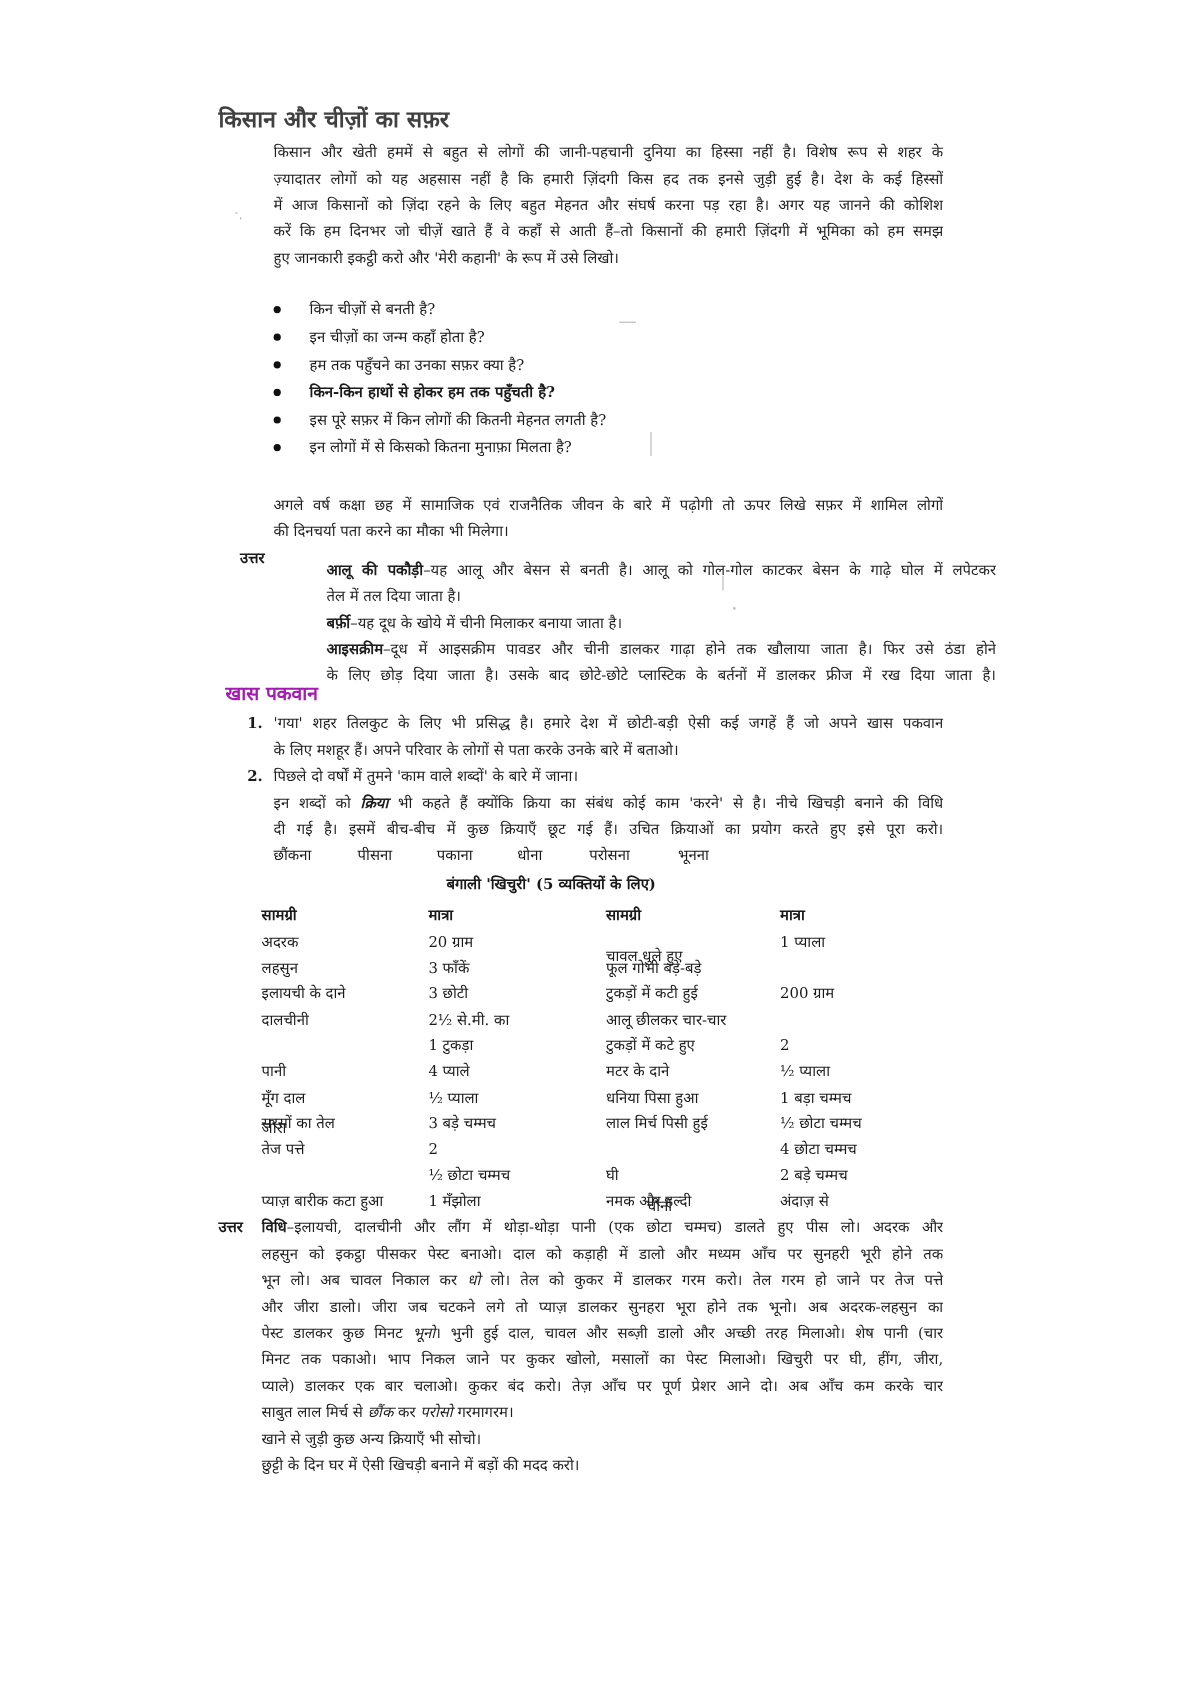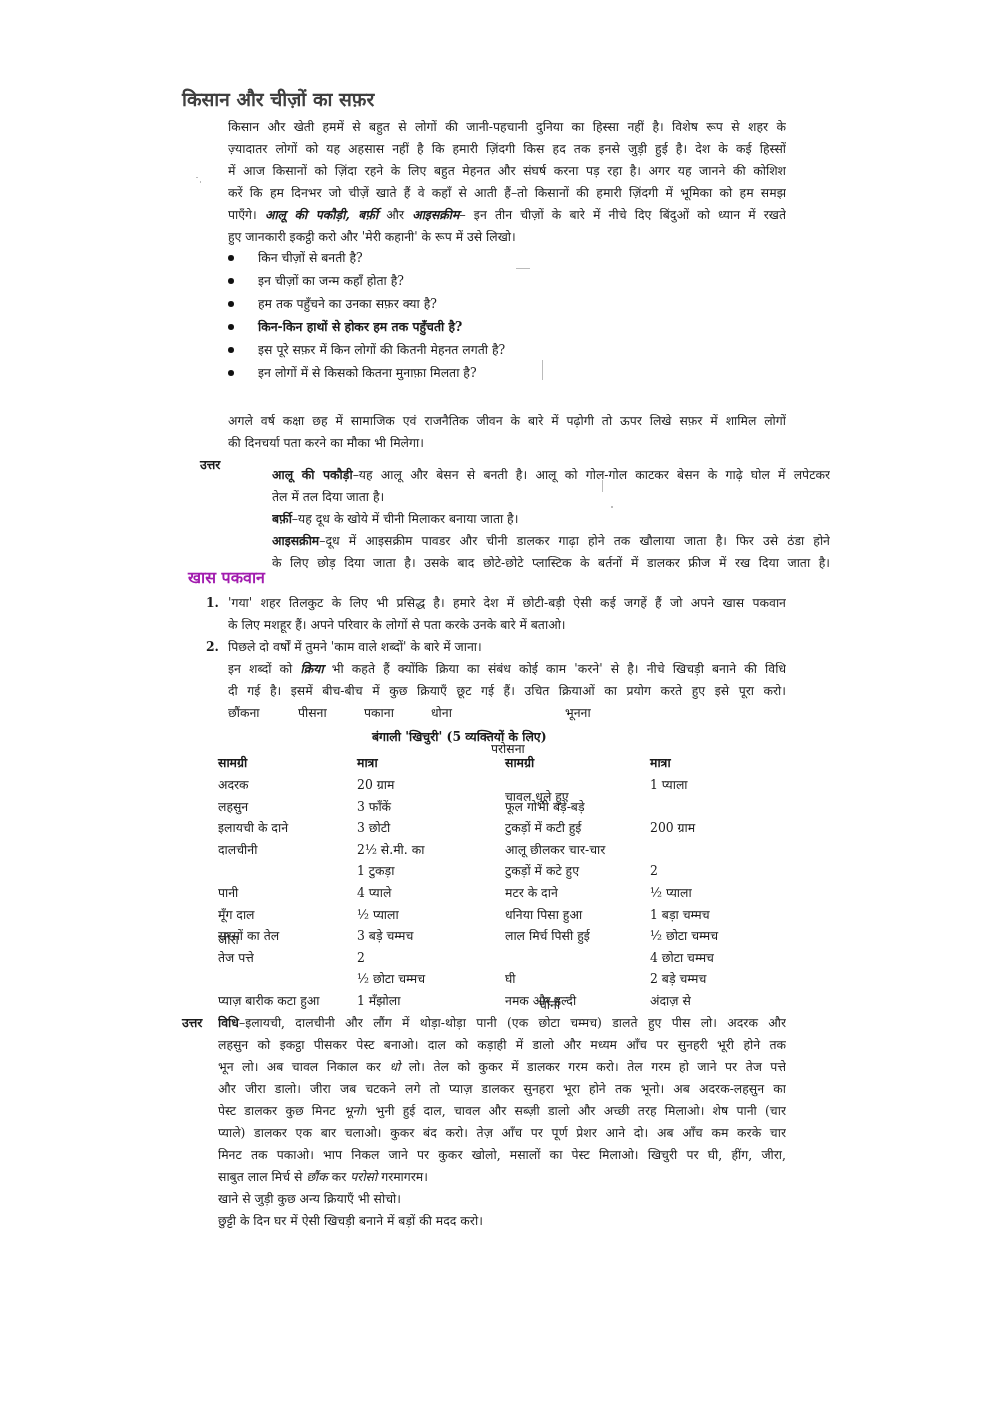--- a/index.html
+++ b/index.html
@@ -32,26 +32,20 @@
 
 <div class="page">
 
   <div class="abs h1" style="left:182px; top:86px;">किसान और चीज़ों का सफ़र</div>
 
   <div class="para p" style="left:228px; top:116px; width:558px;">
     <span class="line">किसान और खेती हममें से बहुत से लोगों की जानी-पहचानी दुनिया का हिस्सा नहीं है। विशेष रूप से शहर के</span>
     <span class="line">ज़्यादातर लोगों को यह अहसास नहीं है कि हमारी ज़िंदगी किस हद तक इनसे जुड़ी हुई है। देश के कई हिस्सों</span>
     <span class="line">में आज किसानों को ज़िंदा रहने के लिए बहुत मेहनत और संघर्ष करना पड़ रहा है। अगर यह जानने की कोशिश</span>
     <span class="line">करें कि हम दिनभर जो चीज़ें खाते हैं वे कहाँ से आती हैं–तो किसानों की हमारी ज़िंदगी में भूमिका को हम समझ</span>
-    <span class="line">
-      <span>पाएँगे।</span>
-      <span class="bi">आलू की पकौड़ी, बर्फ़ी</span>
-      <span>और</span>
-      <span class="bi">आइसक्रीम</span><span>– इन तीन चीज़ों के बारे में नीचे दिए बिंदुओं को ध्यान में रखते</span>
-    </span>
     <span class="line last">हुए जानकारी इकट्ठी करो और 'मेरी कहानी' के रूप में उसे लिखो।</span>
   </div>
 
   <div class="bullet-row" style="top:247px;">
     <span class="bullet-dot"></span>
     <span class="bullet-text">किन चीज़ों से बनती है?</span>
   </div>
   <div class="bullet-row" style="top:270px;">
     <span class="bullet-dot"></span>
     <span class="bullet-text">इन चीज़ों का जन्म कहाँ होता है?</span>
@@ -100,21 +94,21 @@
     <span class="line last">पिछले दो वर्षों में तुमने 'काम वाले शब्दों' के बारे में जाना।</span>
     <span class="line"><span>इन शब्दों को</span> <span class="bi">क्रिया</span> <span>भी कहते हैं क्योंकि क्रिया का संबंध कोई काम 'करने' से है। नीचे खिचड़ी बनाने की विधि</span></span>
     <span class="line">दी गई है। इसमें बीच-बीच में कुछ क्रियाएँ छूट गई हैं। उचित क्रियाओं का प्रयोग करते हुए इसे पूरा करो।</span>
   </div>
 
   <div class="verbs">
     <span style="left:228px; top:704px;">छौंकना</span>
     <span style="left:298px; top:704px;">पीसना</span>
     <span style="left:364px; top:704px;">पकाना</span>
     <span style="left:431px; top:704px;">धोना</span>
-    <span style="left:491px; top:740px;">परोसना</span>
+    <span style="left:491px; top:704px;">परोसना</span>
     <span style="left:565px; top:704px;">भूनना</span>
   </div>
 
   <div class="abs tcaption" style="left:372px; top:728px;">बंगाली 'खिचुरी' (5 व्यक्तियों के लिए)</div>
 
   <div>
     <div>
       <span class="cell hdr" style="left:218px; top:752px;">सामग्री</span>
       <span class="cell hdr" style="left:357px; top:752px;">मात्रा</span>
       <span class="cell hdr" style="left:505px; top:752px;">सामग्री</span>
@@ -190,22 +184,22 @@
       </div>
   </div>
 
   <div class="abs label" style="left:182px; top:1012px; line-height:22px;">उत्तर</div>
   <div class="para p" style="left:218px; top:1012px; width:568px;">
     <span class="line"><span class="bold">विधि</span><span>–इलायची, दालचीनी और लौंग में थोड़ा-थोड़ा पानी (एक छोटा चम्मच) डालते हुए पीस लो। अदरक और</span></span>
     <span class="line">लहसुन को इकट्ठा पीसकर पेस्ट बनाओ। दाल को कड़ाही में डालो और मध्यम आँच पर सुनहरी भूरी होने तक</span>
     <span class="line"><span>भून लो। अब चावल निकाल कर</span> <span class="it">धो</span> <span>लो। तेल को कुकर में डालकर गरम करो। तेल गरम हो जाने पर तेज पत्ते</span></span>
     <span class="line">और जीरा डालो। जीरा जब चटकने लगे तो प्याज़ डालकर सुनहरा भूरा होने तक भूनो। अब अदरक-लहसुन का</span>
     <span class="line"><span>पेस्ट डालकर कुछ मिनट</span> <span class="it">भूनो</span><span>। भुनी हुई दाल, चावल और सब्ज़ी डालो और अच्छी तरह मिलाओ। शेष पानी (चार</span></span>
+    <span class="line">मिनट तक पकाओ। भाप निकल जाने पर कुकर खोलो, मसालों का पेस्ट मिलाओ। खिचुरी पर घी, हींग, जीरा,</span>
     <span class="line">प्याले) डालकर एक बार चलाओ। कुकर बंद करो। तेज़ आँच पर पूर्ण प्रेशर आने दो। अब आँच कम करके चार</span>
-    <span class="line">मिनट तक पकाओ। भाप निकल जाने पर कुकर खोलो, मसालों का पेस्ट मिलाओ। खिचुरी पर घी, हींग, जीरा,</span>
     <span class="line last"><span>साबुत लाल मिर्च से</span> <span class="it">छौंक</span> <span>कर</span> <span class="it">परोसो</span> <span>गरमागरम।</span></span>
     <span class="line last">खाने से जुड़ी कुछ अन्य क्रियाएँ भी सोचो।</span>
     <span class="line last">छुट्टी के दिन घर में ऐसी खिचड़ी बनाने में बड़ों की मदद करो।</span>
   </div>
 
   <div class="speck" style="left:196px; top:177px; width:2px; height:1px;"></div>
   <div class="speck" style="left:200px; top:181px; width:1px; height:2px;"></div>
   <div class="speck" style="left:516px; top:268px; width:14px; height:1px;"></div>
   <div class="speck" style="left:602px; top:480px; width:1px; height:12px;"></div>
   <div class="speck" style="left:611px; top:506px; width:2px; height:2px;"></div>

